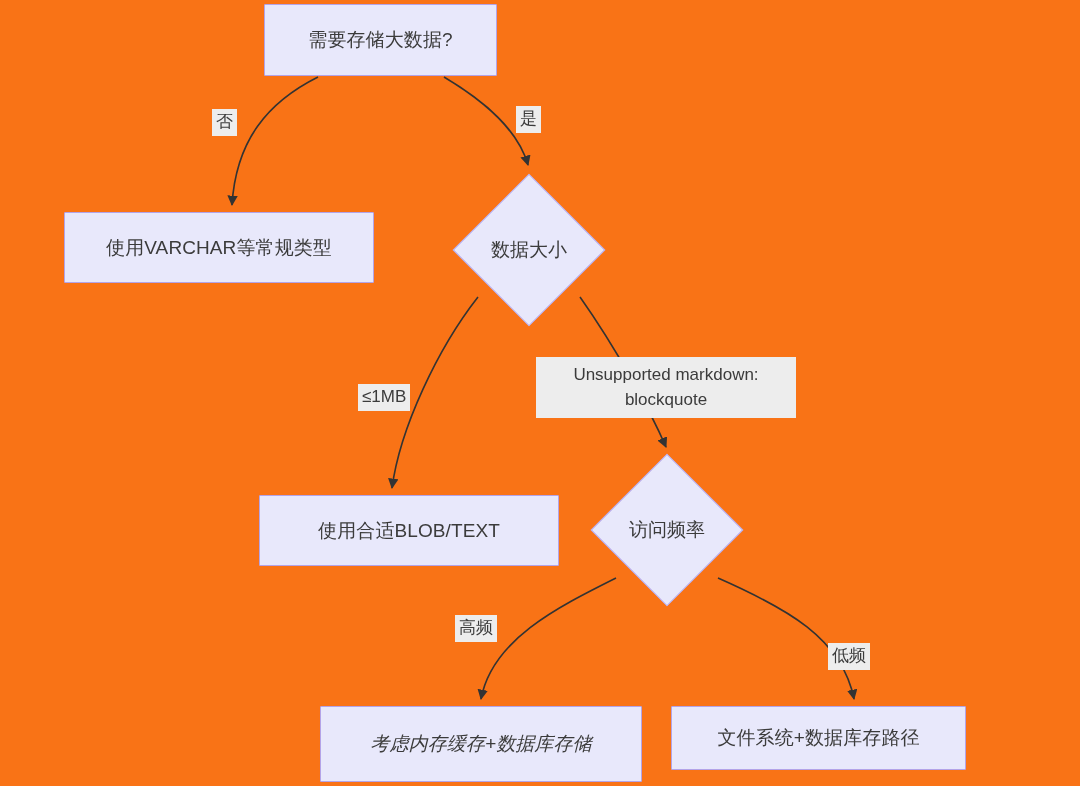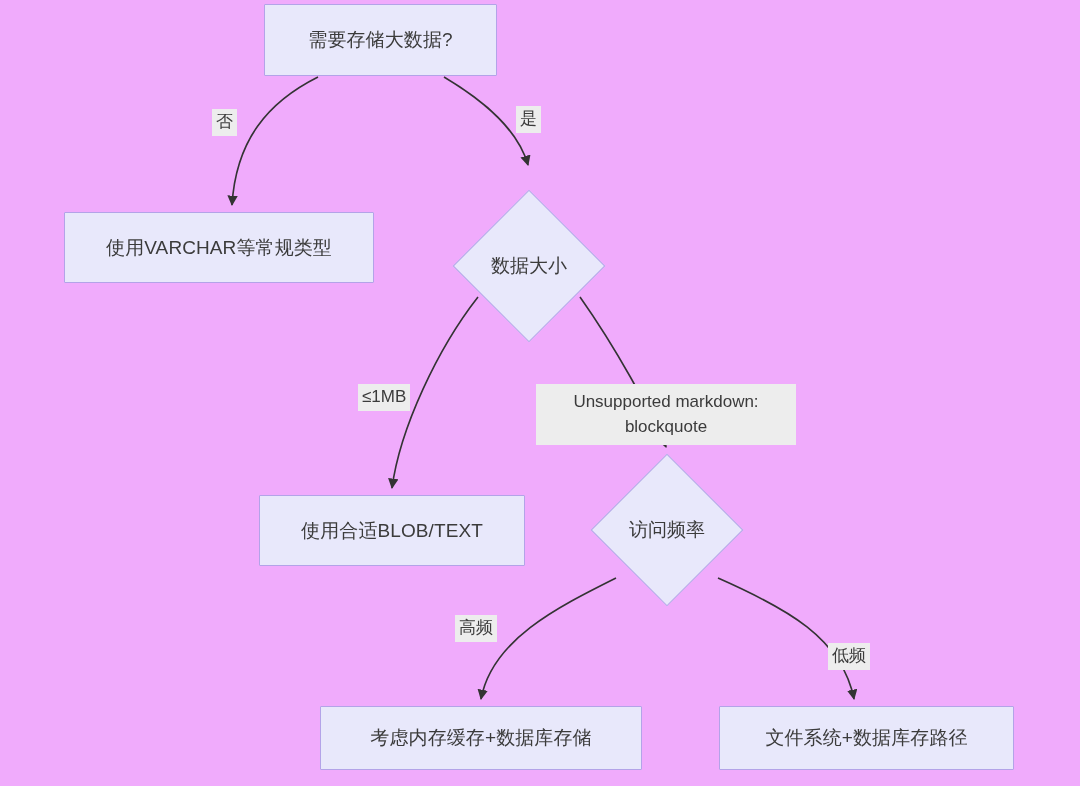--- a/index.html
+++ b/index.html
@@ -5,21 +5,21 @@
 <style>
   html, body {
     margin: 0;
     padding: 0;
     background: #f7f7f7;
   }
   #canvas {
     position: relative;
     width: 1080px;
     height: 786px;
-    background: #f0abfc;
+    background: #f97316;
     overflow: hidden;
     font-family: "Liberation Sans", "DejaVu Sans", sans-serif;
   }
   svg.edges {
     position: absolute;
     left: 0;
     top: 0;
     width: 1080px;
     height: 786px;
     overflow: visible;
@@ -78,21 +78,20 @@
     font-size: 17px;
     line-height: 1.45;
     padding: 1px 4px;
     white-space: pre;
     text-align: center;
     box-sizing: border-box;
   }
   .edge-label.multiline {
     white-space: normal;
     padding: 6px 10px;
-    margin-top: 27px;
   }
 </style>
 </head>
 <body>
 
 <div id="canvas">
 
   <svg class="edges" viewBox="0 0 1080 786">
     <defs>
       <marker id="arrow" viewBox="0 0 10 10" refX="9" refY="5" markerWidth="6.5" markerHeight="6.5" orient="auto-start-reverse">
@@ -114,39 +113,39 @@
   </svg>
 
   <div class="node node-rect" style="left:264px; top:4px; width:233px; height:72px;">
     <span class="node-label">需要存储大数据?</span>
   </div>
 
   <div class="node node-rect" style="left:64px; top:212px; width:310px; height:71px;">
     <span class="node-label">使用VARCHAR等常规类型</span>
   </div>
 
-  <div class="node node-diamond" style="left:475px; top:212px; width:108px; height:108px;">
+  <div class="node node-diamond" style="left:475px; top:196px; width:108px; height:108px;">
     <span class="diamond-shape"></span>
     <span class="node-label">数据大小</span>
   </div>
 
-  <div class="node node-rect" style="left:259px; top:495px; width:266px; height:71px;">
+  <div class="node node-rect" style="left:259px; top:495px; width:300px; height:71px;">
     <span class="node-label">使用合适BLOB/TEXT</span>
   </div>
 
   <div class="node node-diamond" style="left:613px; top:476px; width:108px; height:108px;align-items:center;">
     <span class="diamond-shape"></span>
     <span class="node-label">访问频率</span>
   </div>
 
-  <div class="node node-rect" style="left:320px; top:706px; width:322px; height:64px;">
+  <div class="node node-rect" style="left:320px; top:706px; width:322px; height:76px;font-style:italic;">
     <span class="node-label">考虑内存缓存+数据库存储</span>
   </div>
 
-  <div class="node node-rect" style="left:719px; top:706px; width:295px; height:64px;">
+  <div class="node node-rect" style="left:671px; top:706px; width:295px; height:64px;">
     <span class="node-label">文件系统+数据库存路径</span>
   </div>
 
   <div class="edge-label" style="left:212px; top:109px;">否</div>
 
   <div class="edge-label" style="left:516px; top:106px;">是</div>
 
   <div class="edge-label" style="left:358px; top:384px;">≤1MB</div>
 
   <div class="edge-label multiline" style="left:536px; top:357px; width:260px;">

